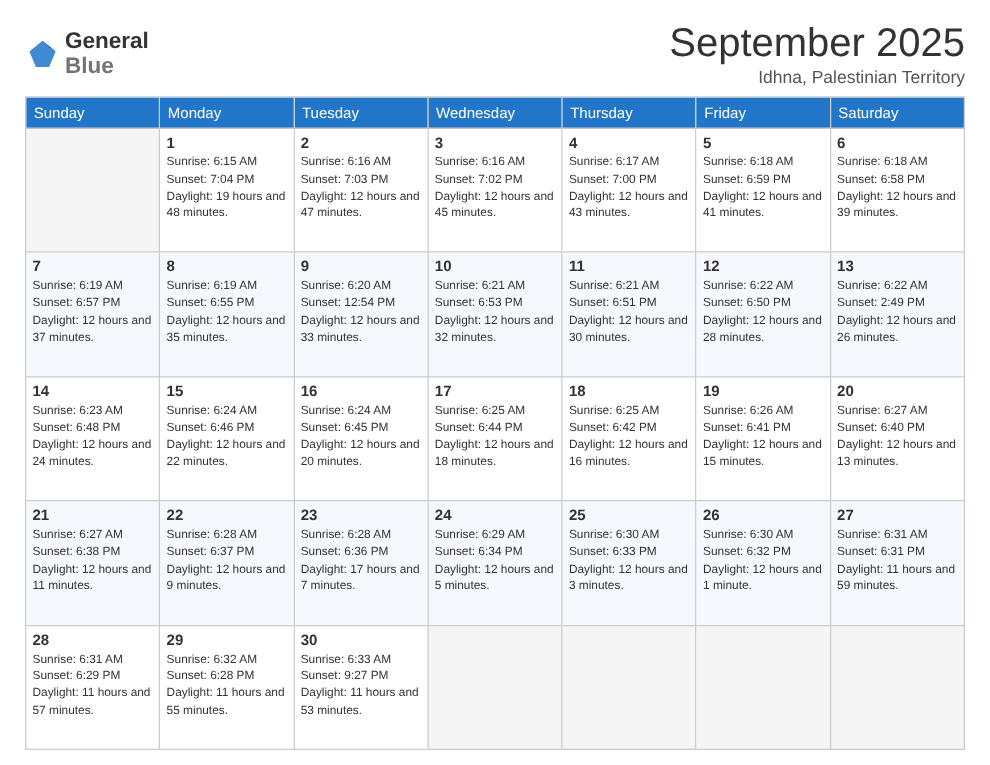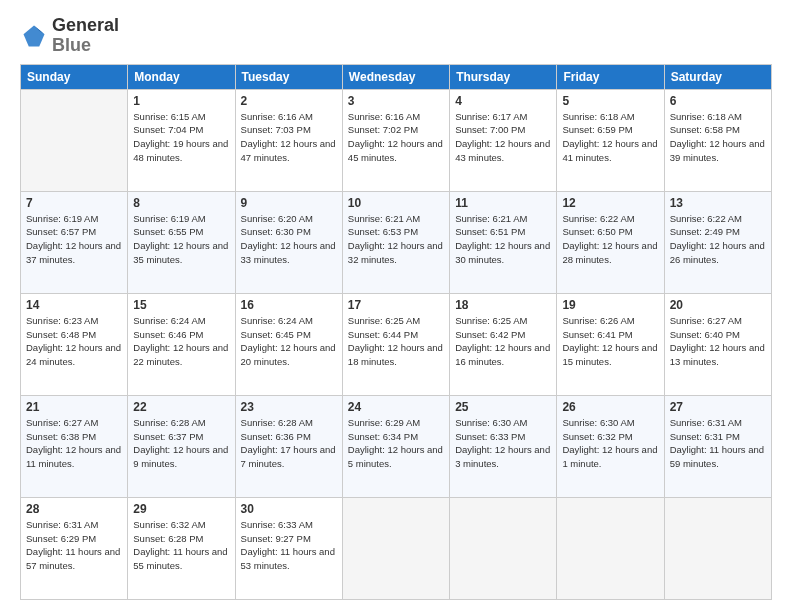--- a/index.html
+++ b/index.html
@@ -54,21 +54,21 @@
     .calendar {
       flex: 1;
       border-collapse: collapse;
       width: 100%;
       table-layout: fixed;
     }
     .calendar thead tr th {
       background-color: #2176c9;
       color: #fff;
       font-size: 12px;
-      font-weight: bold;
+      font-weight: normal;
       padding: 5px 6px;
       text-align: left;
       border: 1px solid #ccc;
     }
     .calendar tbody tr td {
       border: 1px solid #ccc;
       vertical-align: top;
       padding: 4px 5px;
       font-size: 9.5px;
       color: #333;
@@ -103,20 +103,24 @@
   <div class="header">
     <div class="logo">
       <svg class="logo-icon" viewBox="0 0 32 32" xmlns="http://www.w3.org/2000/svg">
         <polygon points="16,4 28,14 22,28 10,28 4,14" fill="#2176c9" opacity="0.85"></polygon>
         <polygon points="16,4 28,14 22,10" fill="#1a5fa8"></polygon>
       </svg>
       <div class="logo-text">
         <span class="logo-general">General</span><br>
         <span class="logo-blue">Blue</span>
       </div>
+    </div>
+    <div class="title-area">
+      <div class="month-title">September 2025</div>
+      <div class="subtitle">Idhna, Palestinian Territory</div>
     </div>
   </div>
 
   <table class="calendar">
     <thead>
       <tr>
         <th>Sunday</th>
         <th>Monday</th>
         <th>Tuesday</th>
         <th>Wednesday</th>
@@ -191,21 +195,21 @@
         <div class="cell-info">
           <span>Sunrise: 6:19 AM</span><br>
           <span>Sunset: 6:55 PM</span><br>
           <span>Daylight: 12 hours and 35 minutes.</span>
         </div>
       </td>
           <td>
         <span class="day-num">9</span>
         <div class="cell-info">
           <span>Sunrise: 6:20 AM</span><br>
-          <span>Sunset: 6:30 PM</span><br>
+          <span>Sunset: 12:54 PM</span><br>
           <span>Daylight: 12 hours and 33 minutes.</span>
         </div>
       </td>
           <td>
         <span class="day-num">10</span>
         <div class="cell-info">
           <span>Sunrise: 6:21 AM</span><br>
           <span>Sunset: 6:53 PM</span><br>
           <span>Daylight: 12 hours and 32 minutes.</span>
         </div>

